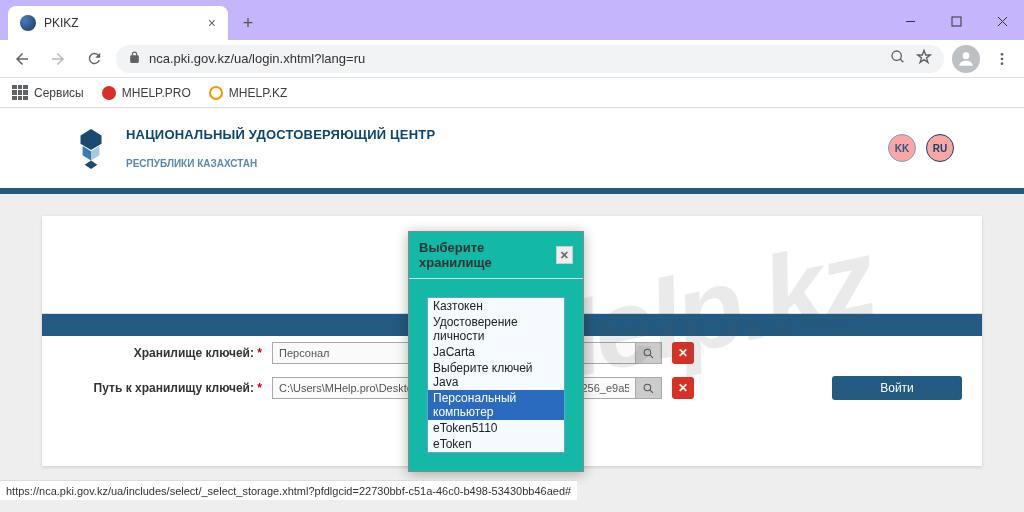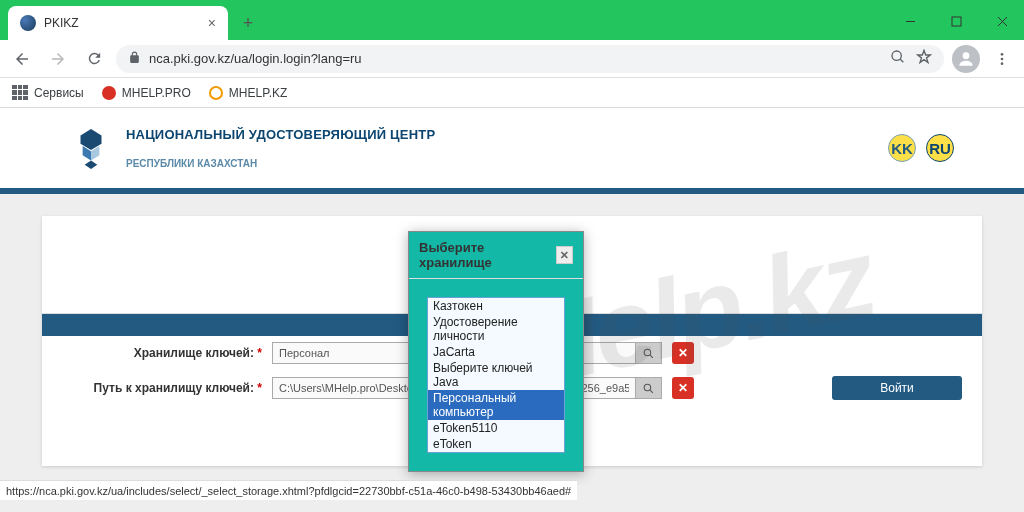--- a/index.html
+++ b/index.html
@@ -1,17 +1,17 @@
 <!DOCTYPE html>
 <html><head>
 <meta charset="utf-8">
 <style>
   *{box-sizing:border-box;margin:0;padding:0;font-family:Arial,sans-serif}
   body{width:1024px;height:512px;overflow:hidden;background:#fff;position:relative}
-  .chrome-top{height:40px;background:#22c55e;display:flex;align-items:flex-end}
+  .chrome-top{height:40px;background:#c4b5fd;display:flex;align-items:flex-end}
   .tab{background:#fff;height:34px;margin-left:8px;border-radius:8px 8px 0 0;display:flex;align-items:center;padding:0 12px;width:220px;gap:8px;font-size:12px;color:#333}
   .tab-fav{width:16px;height:16px;border-radius:50%;background:radial-gradient(circle at 30% 30%,#4a7ab8,#1a3a5a)}
   .tab-x{margin-left:auto;color:#666;font-size:14px}
   .newtab{width:28px;height:28px;display:flex;align-items:center;justify-content:center;color:#555;font-size:18px;margin-left:6px;margin-bottom:3px}
   .win-ctrl{margin-left:auto;display:flex;gap:2px;margin-bottom:4px}
   .win-btn{width:44px;height:30px;display:flex;align-items:center;justify-content:center;color:#333}
   .addr{height:38px;background:#fff;display:flex;align-items:center;padding:0 8px;gap:8px;border-bottom:1px solid #e0e0e0}
   .nav-ico{width:28px;height:28px;display:flex;align-items:center;justify-content:center;color:#5f6368;border-radius:50%}
   .nav-ico.dis{color:#b8b8b8}
   .omnibox{flex:1;height:28px;background:#f1f3f4;border-radius:14px;display:flex;align-items:center;padding:0 12px;gap:8px;font-size:13px;color:#333}
@@ -24,21 +24,21 @@
   .fav-r{width:14px;height:14px;border-radius:50%;background:#d93025}
   .fav-o{width:14px;height:14px;border-radius:50%;border:2px solid #f29900}
   .page{background:#eee;height:404px;position:relative}
   .header-strip{background:#fff;height:86px;border-bottom:6px solid #225a82;display:flex;align-items:center;padding:0 70px}
   .logo{display:flex;align-items:center;gap:14px}
   .logo-sh{width:42px;height:42px;position:relative}
   .logo-sh svg{width:42px;height:42px}
   .logo-txt .t1{font-size:13px;font-weight:700;color:#0b4570;letter-spacing:.2px}
   .logo-txt .t2{font-size:10px;font-weight:700;color:#5a8aa8;margin-top:16px}
   .lang{margin-left:auto;display:flex;gap:10px}
-  .lang-btn{width:28px;height:28px;border-radius:50%;border:1.5px solid #7aa0b8;display:flex;align-items:center;justify-content:center;font-size:15px;font-weight:700;color:#225a82;background:#fde047}
+  .lang-btn{width:28px;height:28px;border-radius:50%;border:1.5px solid #7aa0b8;display:flex;align-items:center;justify-content:center;font-size:10px;font-weight:700;color:#225a82;background:#fca5a5}
   .lang-btn.active{border-color:#0b4570;color:#0b4570}
   .content{padding:22px 42px}
   .panel{background:#fff;box-shadow:0 1px 3px rgba(0,0,0,.15)}
   .panel-top{height:98px;border-bottom:1px solid #ddd}
   .panel-bluebar{height:22px;background:#225a82}
   .panel-row{display:flex;align-items:center;padding:6px 20px;gap:10px;font-size:12px}
   .lbl{width:200px;text-align:right;font-weight:700;color:#333}
   .req{color:#c00}
   .fld{flex:0 0 390px;display:flex}
   .fld input{flex:1;height:22px;border:1px solid #aaa;padding:0 6px;font-size:11px;color:#555;background:#fafafa}
@@ -98,21 +98,21 @@
     </div>
   <div class="nav-ico">
       <svg width="17" height="17" viewBox="0 0 24 24">
         <path fill="#5f6368" d="M17.65 6.35A8 8 0 1 0 19.73 14h-2.08A6 6 0 1 1 16.24 7.76L13 11h7V4z"></path>
       </svg>
     </div>
   <div class="omnibox">
     <span class="lock"><svg width="13" height="13" viewBox="0 0 24 24">
           <path fill="#5f6368" d="M18 8h-1V6a5 5 0 0 0-10 0v2H6a2 2 0 0 0-2 2v10a2 2 0 0 0 2 2h12a2 2 0 0 0 2-2V10a2 2 0 0 0-2-2zM9 6a3 3 0 0 1 6 0v2H9z"></path>
         </svg></span>
-    <span>nca.pki.gov.kz/ua/login.login?lang=ru</span>
+    <span>nca.pki.gov.kz/ua/login.xhtml?lang=ru</span>
     <span class="omni-right">
       <span><svg width="16" height="16" viewBox="0 0 24 24">
             <circle cx="10" cy="10" r="7" fill="none" stroke="#5f6368" stroke-width="2"></circle>
             <line x1="15" y1="15" x2="20" y2="20" stroke="#5f6368" stroke-width="2"></line>
           </svg></span>
       <span><svg width="16" height="16" viewBox="0 0 24 24">
             <path fill="none" stroke="#5f6368" stroke-width="2" d="M12 2l2.5 7h7l-5.7 4.3 2.2 7L12 16l-6 4.3 2.2-7L2.5 9h7z"></path>
           </svg></span>
     </span>
   </div>

